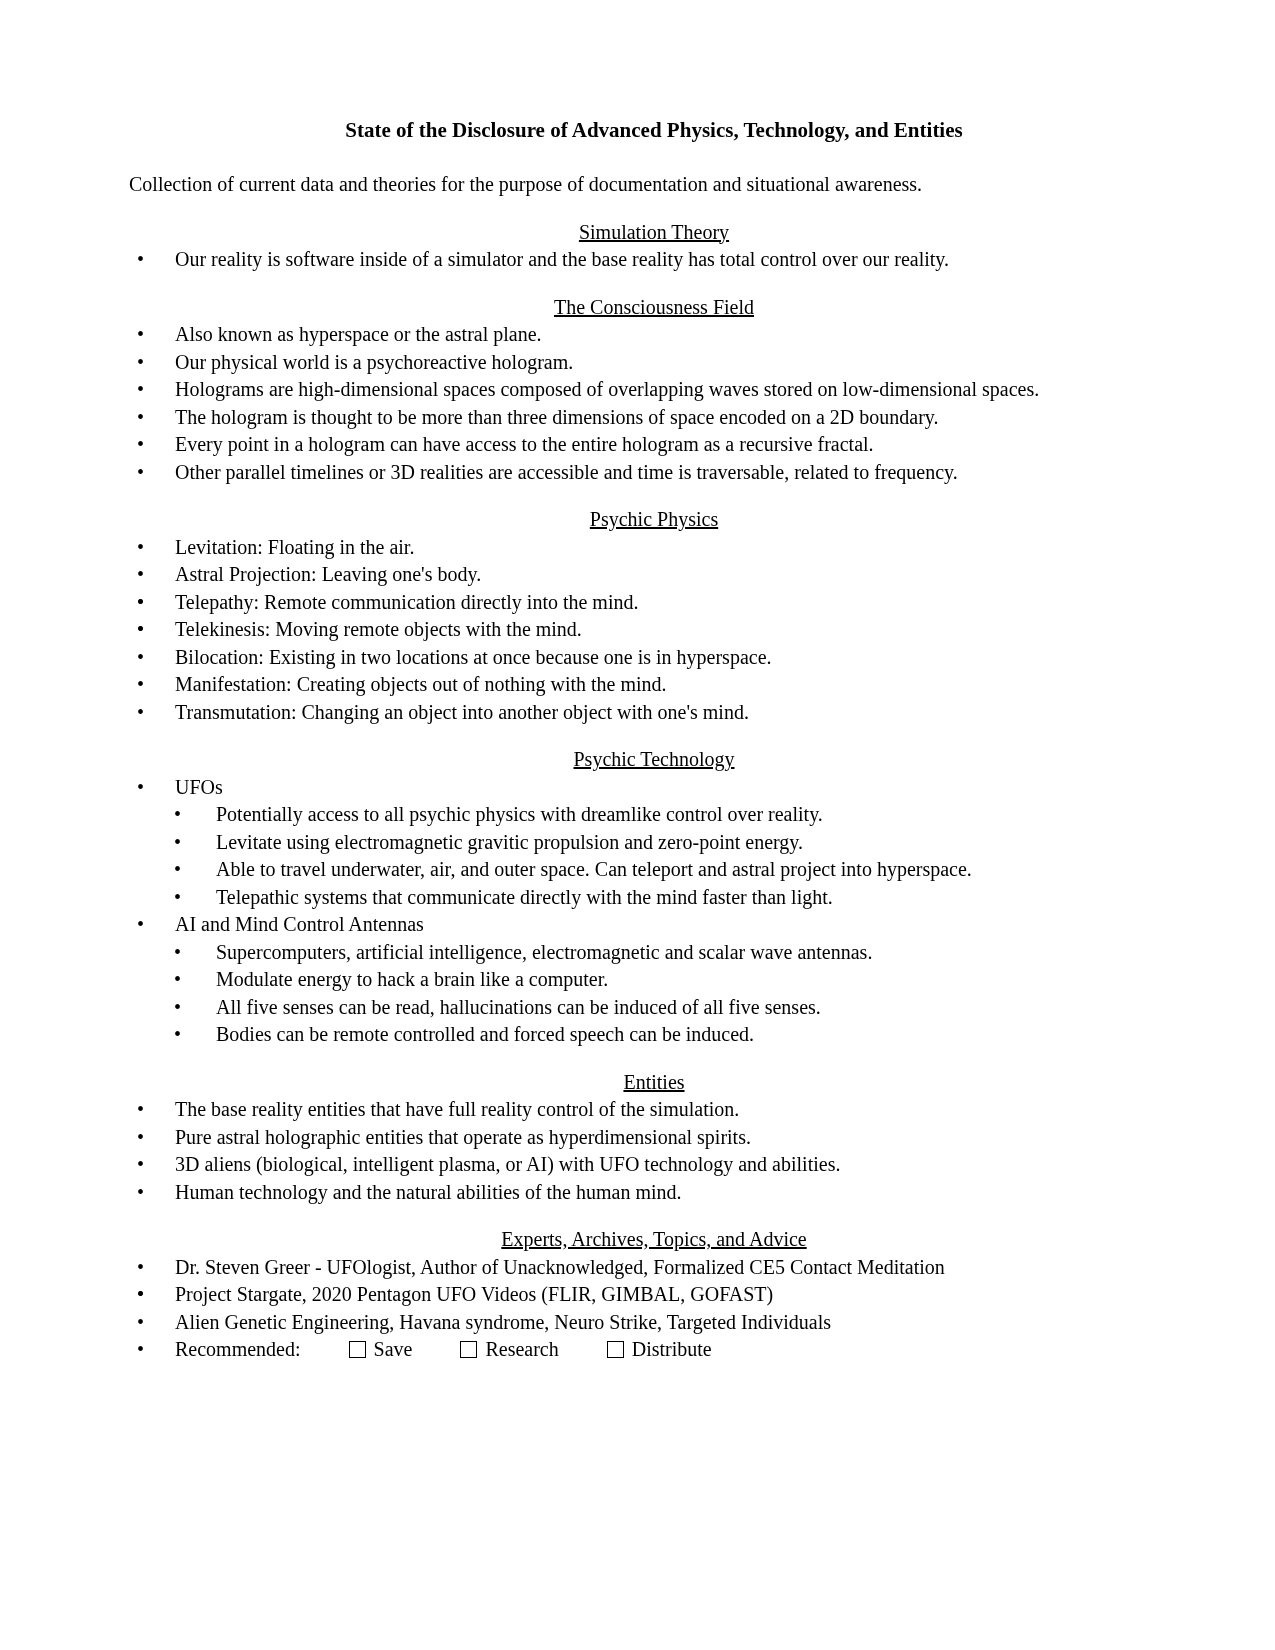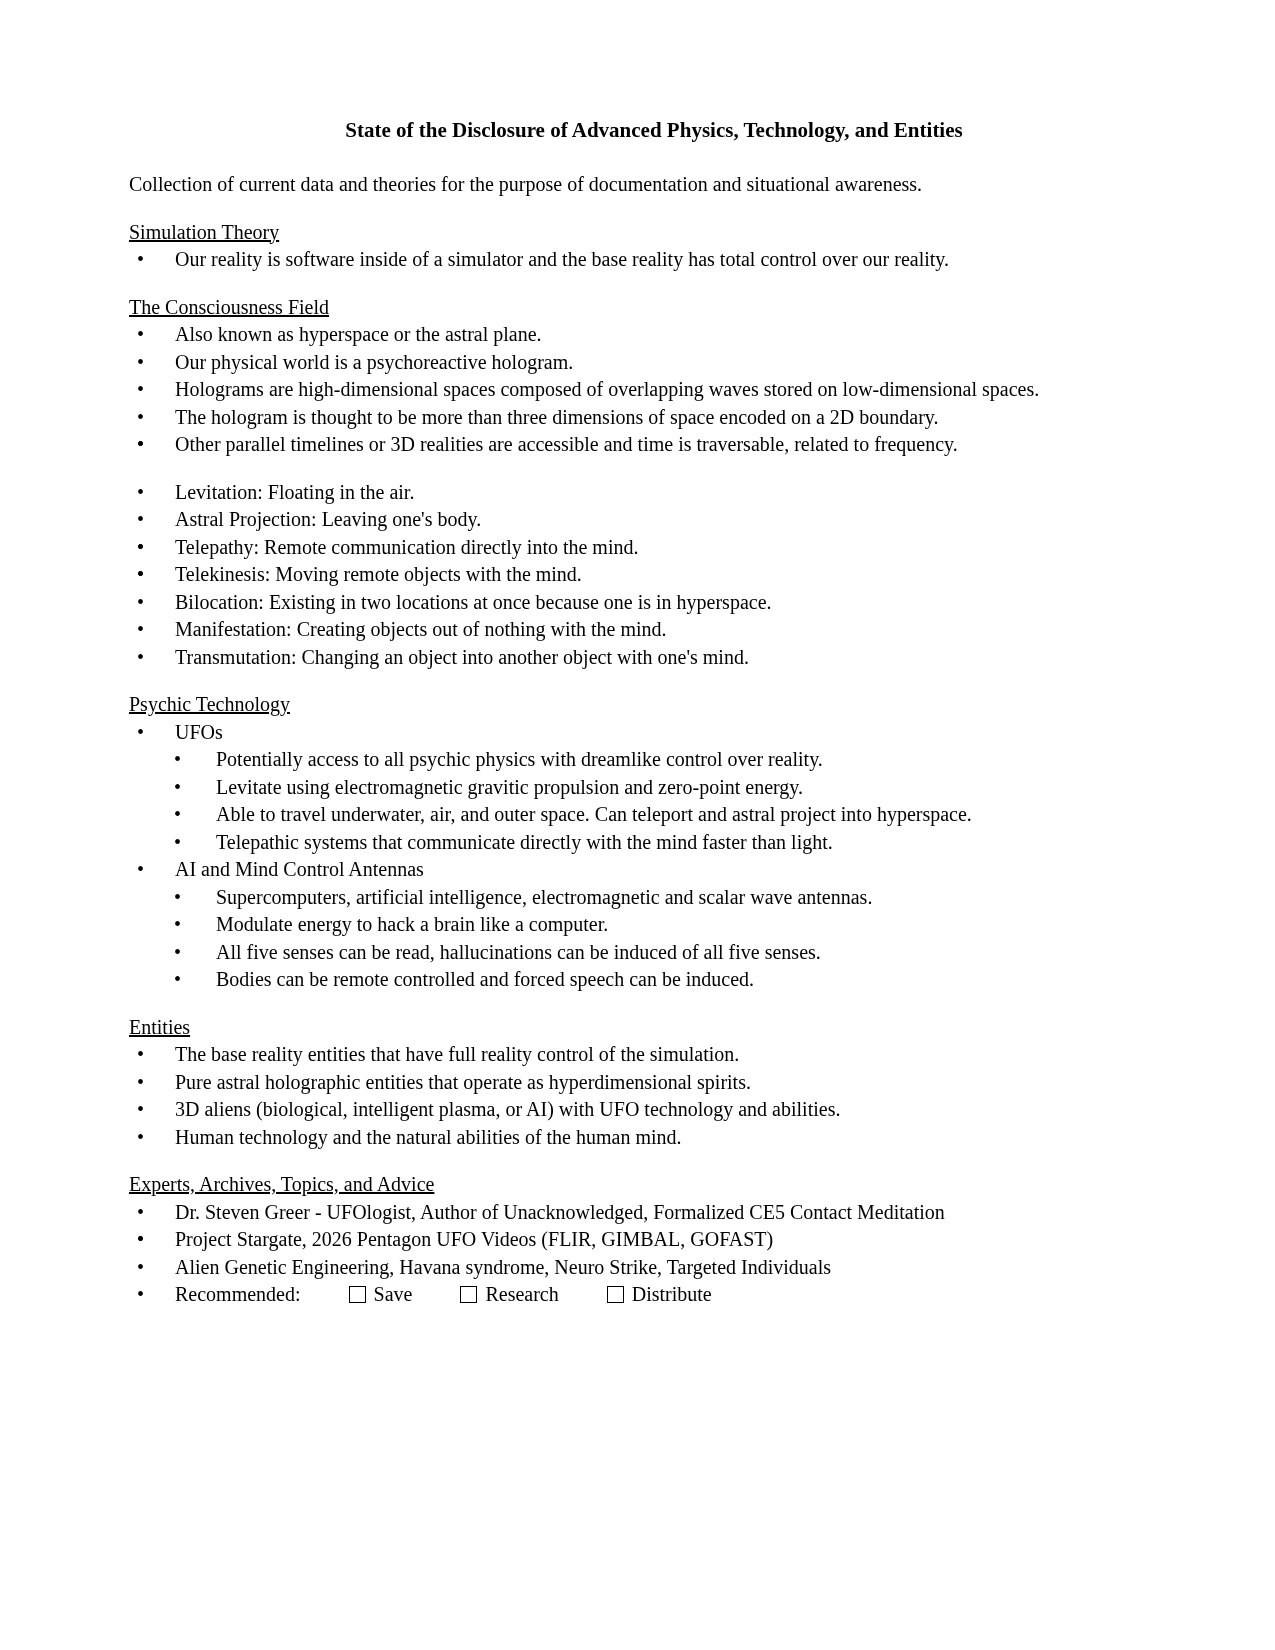--- a/index.html
+++ b/index.html
@@ -37,20 +37,21 @@
   }
   section.doc-section {
     margin: 0 0 20px 0;
   }
   h2.section-heading {
     font-size: 20px;
     line-height: 27.5px;
     font-weight: normal;
     text-decoration: underline;
     margin: 0;
+    text-align: center;
   }
   .li {
     position: relative;
     padding-left: 46px;
   }
   .li .b {
     position: absolute;
     left: 8px;
     top: 0;
   }
@@ -85,24 +86,25 @@
       <section class="doc-section">
         <h2 class="section-heading">Simulation Theory</h2>
         <div class="li l1"><span class="b">•</span><span class="t">Our reality is software inside of a simulator and the base reality has total control over our reality.</span></div>
       </section>
       <section class="doc-section">
         <h2 class="section-heading">The Consciousness Field</h2>
         <div class="li l1"><span class="b">•</span><span class="t">Also known as hyperspace or the astral plane.</span></div>
         <div class="li l1"><span class="b">•</span><span class="t">Our physical world is a psychoreactive hologram.</span></div>
         <div class="li l1"><span class="b">•</span><span class="t">Holograms are high-dimensional spaces composed of overlapping waves stored on low-dimensional spaces.</span></div>
         <div class="li l1"><span class="b">•</span><span class="t">The hologram is thought to be more than three dimensions of space encoded on a 2D boundary.</span></div>
-        <div class="li l1"><span class="b">•</span></div>
+        <div class="li l1"><span class="b">•</span><span class="t">Every point in a hologram can have access to the entire hologram as a recursive fractal.</span></div>
         <div class="li l1"><span class="b">•</span><span class="t">Other parallel timelines or 3D realities are accessible and time is traversable, related to frequency.</span></div>
       </section>
       <section class="doc-section">
+        <h2 class="section-heading">Psychic Physics</h2>
         <div class="li l1"><span class="b">•</span><span class="t">Levitation: Floating in the air.</span></div>
         <div class="li l1"><span class="b">•</span><span class="t">Astral Projection: Leaving one's body.</span></div>
         <div class="li l1"><span class="b">•</span></div>
         <div class="li l1"><span class="b">•</span><span class="t">Telepathy: Remote communication directly into the mind.</span></div>
         <div class="li l1"><span class="b">•</span></div>
         <div class="li l1"><span class="b">•</span><span class="t">Telekinesis: Moving remote objects with the mind.</span></div>
         <div class="li l1"><span class="b">•</span><span class="t">Bilocation: Existing in two locations at once because one is in hyperspace.</span></div>
         <div class="li l1"><span class="b">•</span><span class="t">Manifestation: Creating objects out of nothing with the mind.</span></div>
         <div class="li l1"><span class="b">•</span><span class="t">Transmutation: Changing an object into another object with one's mind.</span></div>
       </section>
@@ -123,18 +125,18 @@
         <h2 class="section-heading">Entities</h2>
         <div class="li l1"><span class="b">•</span><span class="t">The base reality entities that have full reality control of the simulation.</span></div>
         <div class="li l1"><span class="b">•</span><span class="t">Pure astral holographic entities that operate as hyperdimensional spirits.</span></div>
         <div class="li l1"><span class="b">•</span><span class="t">3D aliens (biological, intelligent plasma, or AI) with UFO technology and abilities.</span></div>
         <div class="li l1"><span class="b">•</span><span class="t">Human technology and the natural abilities of the human mind.</span></div>
       </section>
       <section class="doc-section">
         <h2 class="section-heading">Experts, Archives, Topics, and Advice</h2>
         <div class="li l1"><span class="b">•</span><span class="t">Dr. Steven Greer - UFOlogist, Author of Unacknowledged, Formalized CE5 Contact Meditation</span></div>
         <div class="li l1"><span class="b">•</span></div>
-        <div class="li l1"><span class="b">•</span><span class="t">Project Stargate, 2026 Pentagon UFO Videos (FLIR, GIMBAL, GOFAST)</span></div>
+        <div class="li l1"><span class="b">•</span><span class="t">Project Stargate, 2020 Pentagon UFO Videos (FLIR, GIMBAL, GOFAST)</span></div>
         <div class="li l1"><span class="b">•</span><span class="t">Alien Genetic Engineering, Havana syndrome, Neuro Strike, Targeted Individuals</span></div>
         <div class="li l1"><span class="b">•</span><span>Recommended:</span><span class="cbgroup"><span class="cbx"></span><span>Save</span></span><span class="cbgroup"><span class="cbx"></span><span>Research</span></span><span class="cbgroup"><span class="cbx"></span><span>Distribute</span></span></div>
       </section>
     </div>
 </div>
 
 </body></html>

